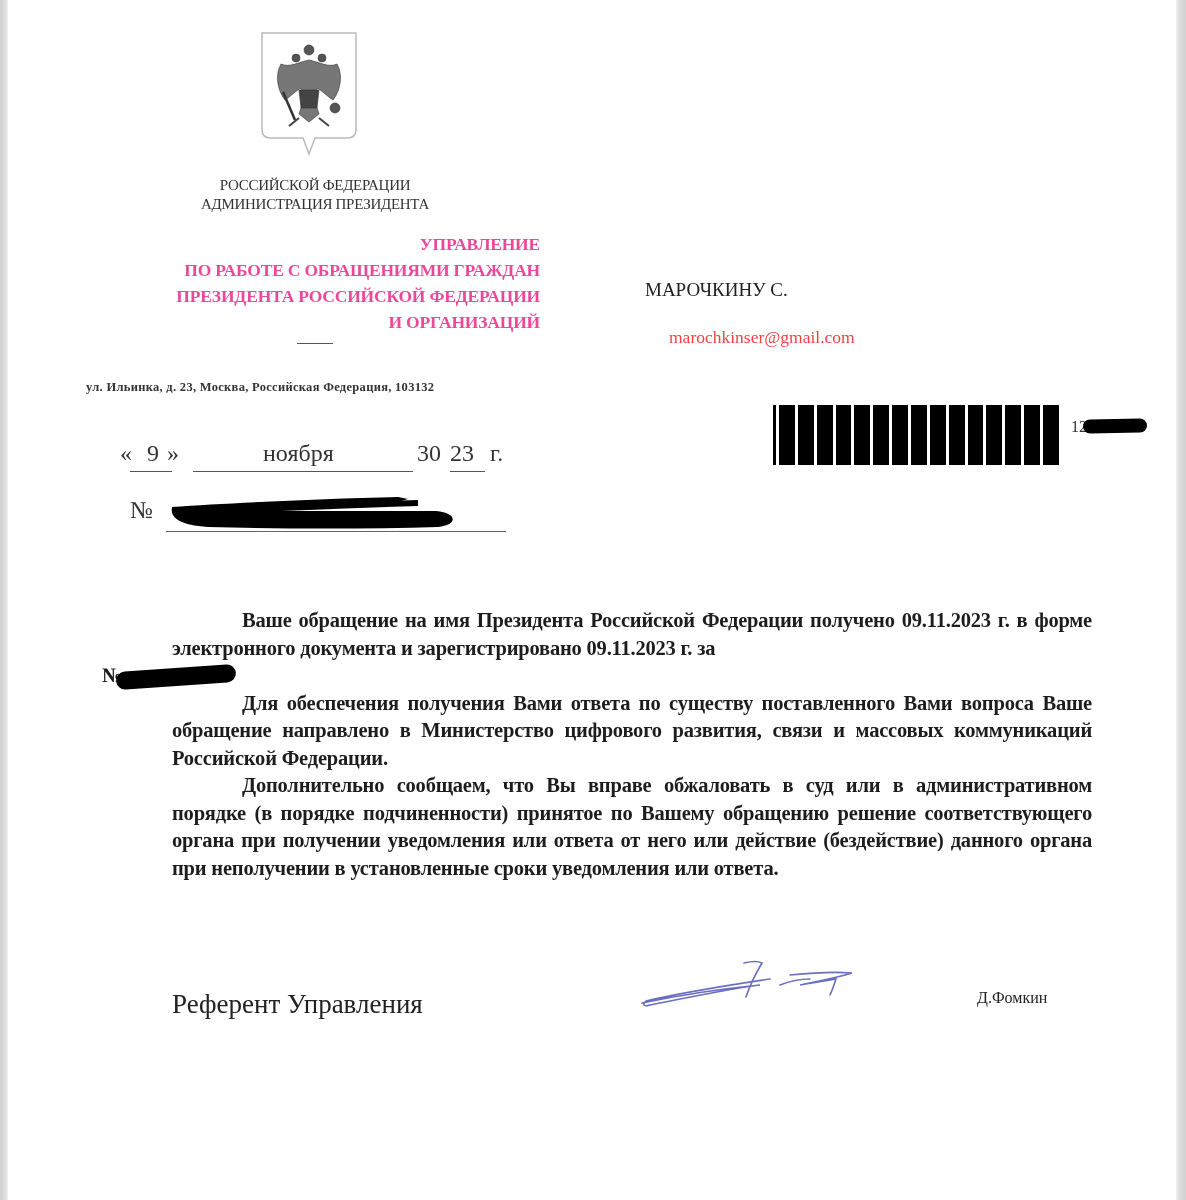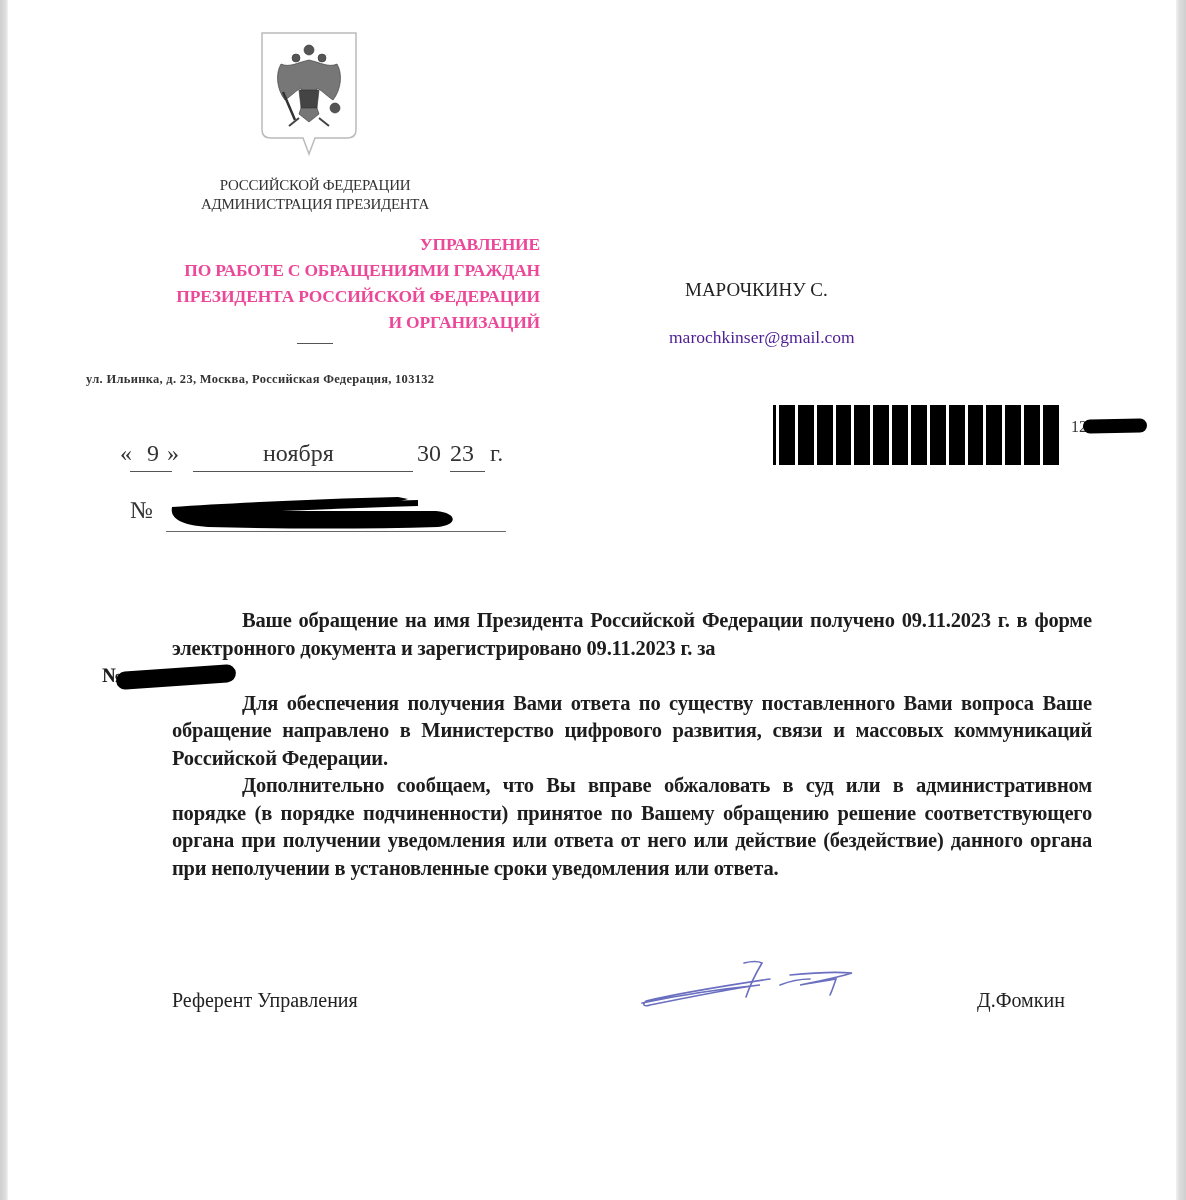--- a/index.html
+++ b/index.html
@@ -16,25 +16,25 @@
   .abs { position:absolute; }
 
   
   .emblem { left:259px; top:30px; width:100px; height:126px; }
 
   .admin-head { left:150px; top:176px; width:330px; text-align:center;
     font-size:15px; line-height:19px; letter-spacing:-0.3px; color:#333; }
   .dept-head { left:90px; top:231px; width:450px; text-align:right;
     font-size:17.5px; font-weight:bold; line-height:26px; color:#ec4899; letter-spacing:-0.2px; }
   .dash { left:297px; top:343px; width:36px; height:1px; background:#555; }
-  .address { left:86px; top:372px; width:460px; font-size:12.5px; color:#333; letter-spacing:0.3px;
+  .address { left:86px; top:380px; width:460px; font-size:12.5px; color:#333; letter-spacing:0.3px;
     font-family:"Liberation Serif", serif; font-weight:bold; }
 
-  .recipient { left:685px; top:279px; font-size:19px; color:#222; }
-  .email { left:669px; top:327px; font-size:17.5px; color:#4c1d95; }
+  .recipient { left:645px; top:279px; font-size:19px; color:#222; }
+  .email { left:669px; top:327px; font-size:17.5px; color:#ef4444; }
 
   .barcode { left:773px; top:405px; width:286px; height:60px; display:flex; gap:3px; align-items:stretch; }
   .barcode .bar { background:#000; }
   .barcode .bar.thin { width:3px; }
   .barcode .bar.wide { flex:1; }
   .barcode-num { left:1071px; top:418px; font-size:16px; color:#333; }
   .redact-bar { left:1083px; top:419px; width:64px; height:14px; background:#000; border-radius:8px;
     transform:rotate(-1deg); }
 
   .date-line { left:120px; top:440px; font-size:24px; color:#333; }
@@ -44,23 +44,23 @@
   .regnum { left:130px; top:497px; font-size:24px; color:#333; }
   .regnum-line { left:166px; top:531px; width:340px; height:1px; background:#666; }
   .redact-scribble { left:168px; top:493px; width:290px; height:38px; }
 
   .body-text { left:172px; top:607px; width:920px; font-size:20.5px; line-height:27.5px;
     text-align:justify; color:#1d1d1d; letter-spacing:-0.2px; font-family:"Liberation Serif", serif;font-weight:bold; }
   .body-text p { margin:0; text-indent:70px; }
   .redact-num { display:inline-block; width:120px; height:18px; background:#000; border-radius:10px;
     vertical-align:middle; transform:rotate(-4deg); margin-left:-6px; }
 
-  .sign-role { left:172px; top:989px; font-size:20px; color:#222; }
+  .sign-role { left:172px; top:989px; font-size:27px; color:#222; }
   .signature { left:640px; top:955px; width:220px; height:60px; }
-  .sign-name { left:977px; top:989px; font-size:20px; color:#222; }
+  .sign-name { left:977px; top:989px; font-size:16px; color:#222; }
 </style>
 </head>
 <body>
 
 <div class="edge-left"></div>
 <div class="edge-right"></div>
 
 <div class="abs emblem">
   <svg width="100" height="126" viewBox="0 0 100 126">
     <path d="M3 3 H97 V100 Q97 108 88 108 H56 L50 124 L44 108 H12 Q3 108 3 100 Z" fill="none" stroke="#bbb" stroke-width="1.5"></path>

